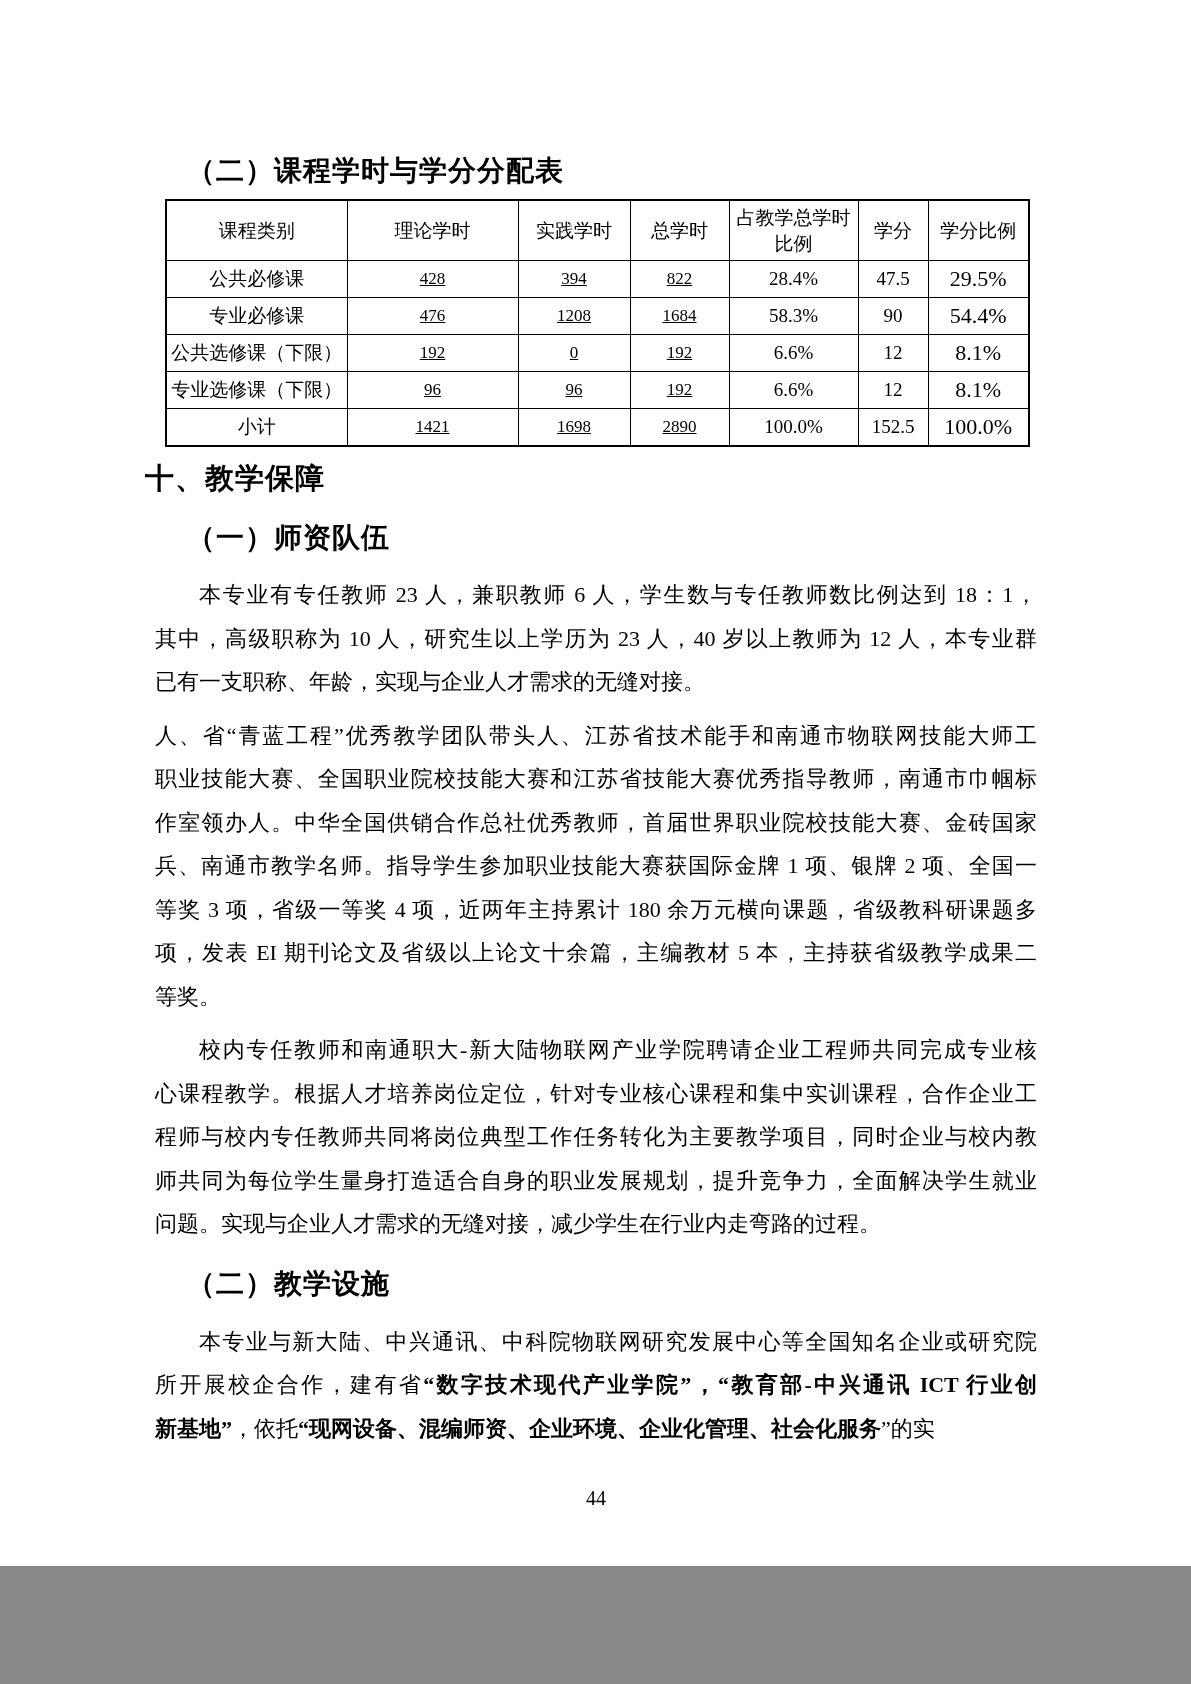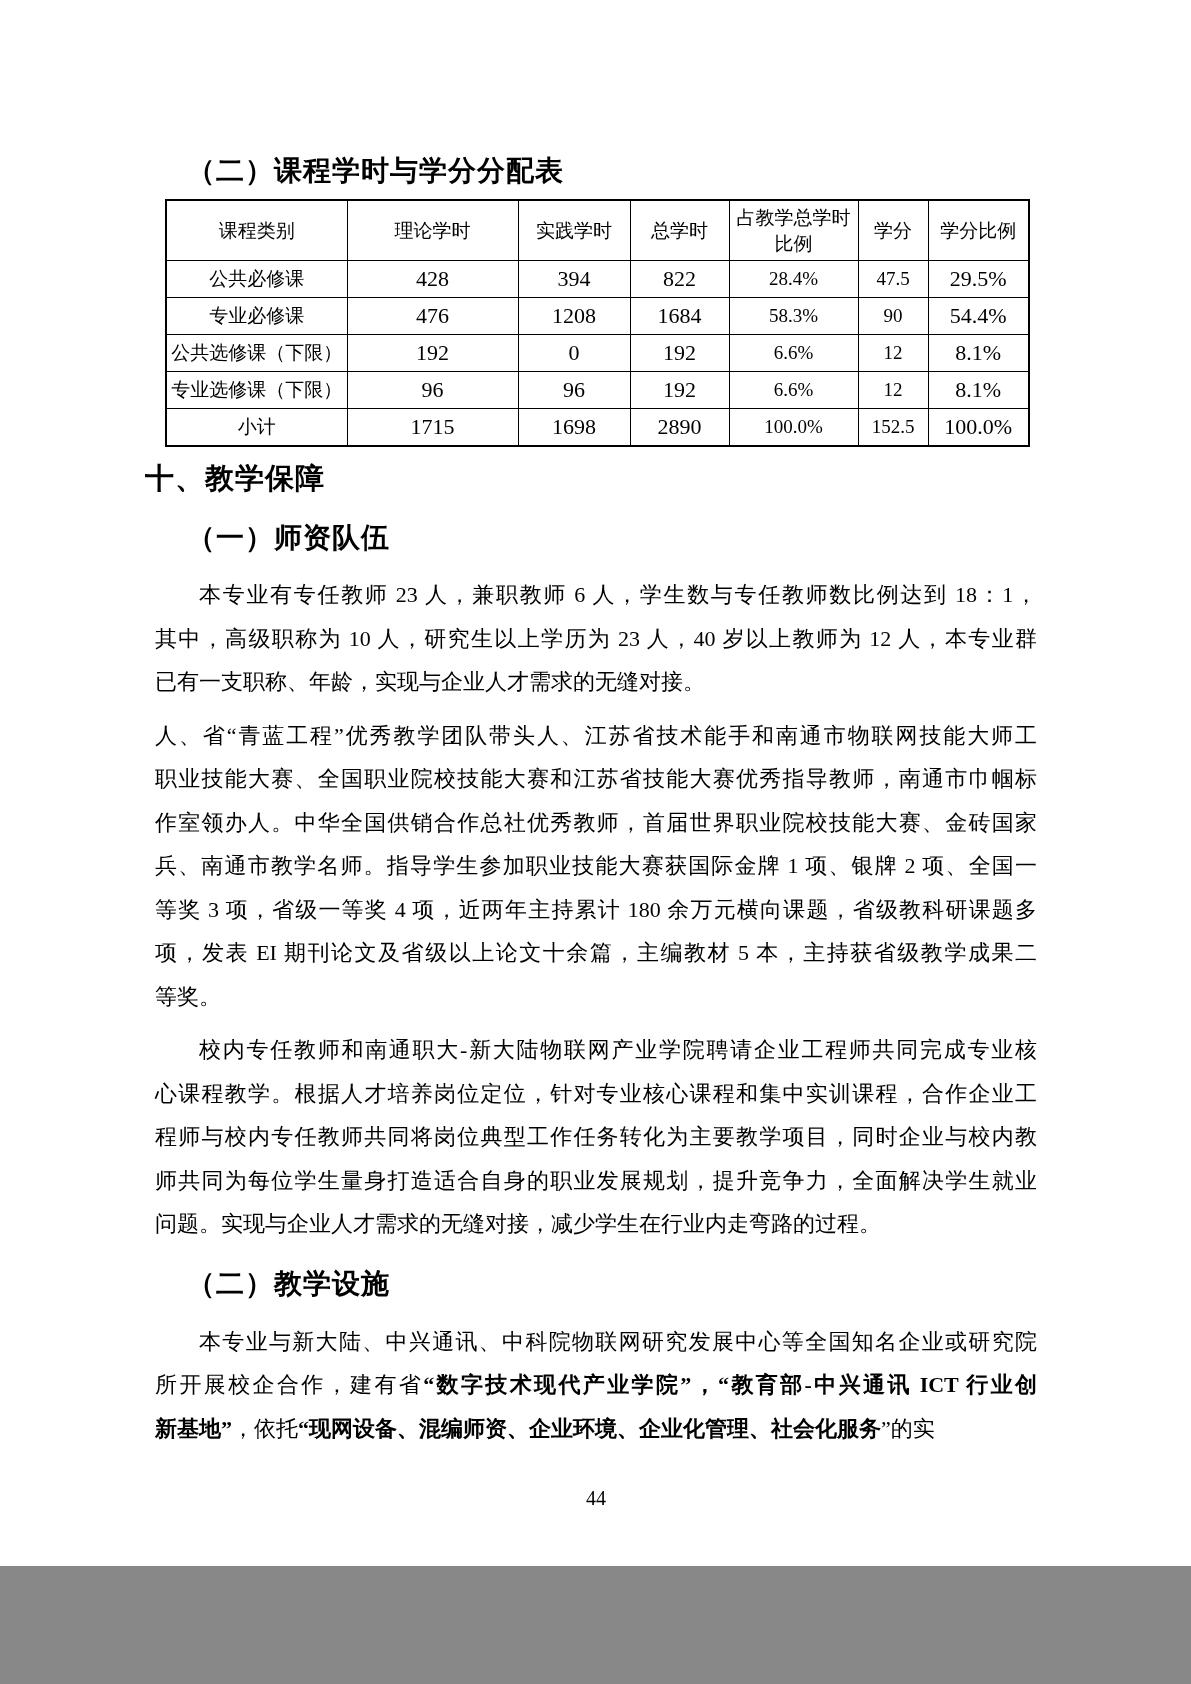--- a/index.html
+++ b/index.html
@@ -51,21 +51,21 @@
     text-align:center;
     vertical-align:middle;
     padding:0 2px;
     font-weight:normal;
     overflow:hidden;
   }
   table.alloc thead th { height:59px; font-size:19px; line-height:26px; }
   table.alloc thead th.th-ratio { padding:0 0; }
   table.alloc tbody td { height:36px; }
   .c-cat  { font-size:19px; }
-  .c-num  { font-size:22px; }
+  .c-num  { font-size:17px;text-decoration:underline; }
   .c-pct5 { font-size:19px; }
   .c-cred { font-size:19px; }
   .c-pct7 { font-size:22px; }
 
   
   .para { margin:10px; }
   .para .ln {
     font-size:22px;
     line-height:43.5px;
     height:43.5px;
@@ -148,21 +148,21 @@
           <td class="c-cat">专业选修课（下限）</td>
           <td class="c-num">96</td>
           <td class="c-num">96</td>
           <td class="c-num">192</td>
           <td class="c-pct5">6.6%</td>
           <td class="c-cred">12</td>
           <td class="c-pct7">8.1%</td>
         </tr>
         <tr>
           <td class="c-cat">小计</td>
-          <td class="c-num">1715</td>
+          <td class="c-num">1421</td>
           <td class="c-num">1698</td>
           <td class="c-num">2890</td>
           <td class="c-pct5">100.0%</td>
           <td class="c-cred">152.5</td>
           <td class="c-pct7">100.0%</td>
         </tr>
       </tbody>
     </table>
 
     <div class="h-section">十、教学保障</div>

